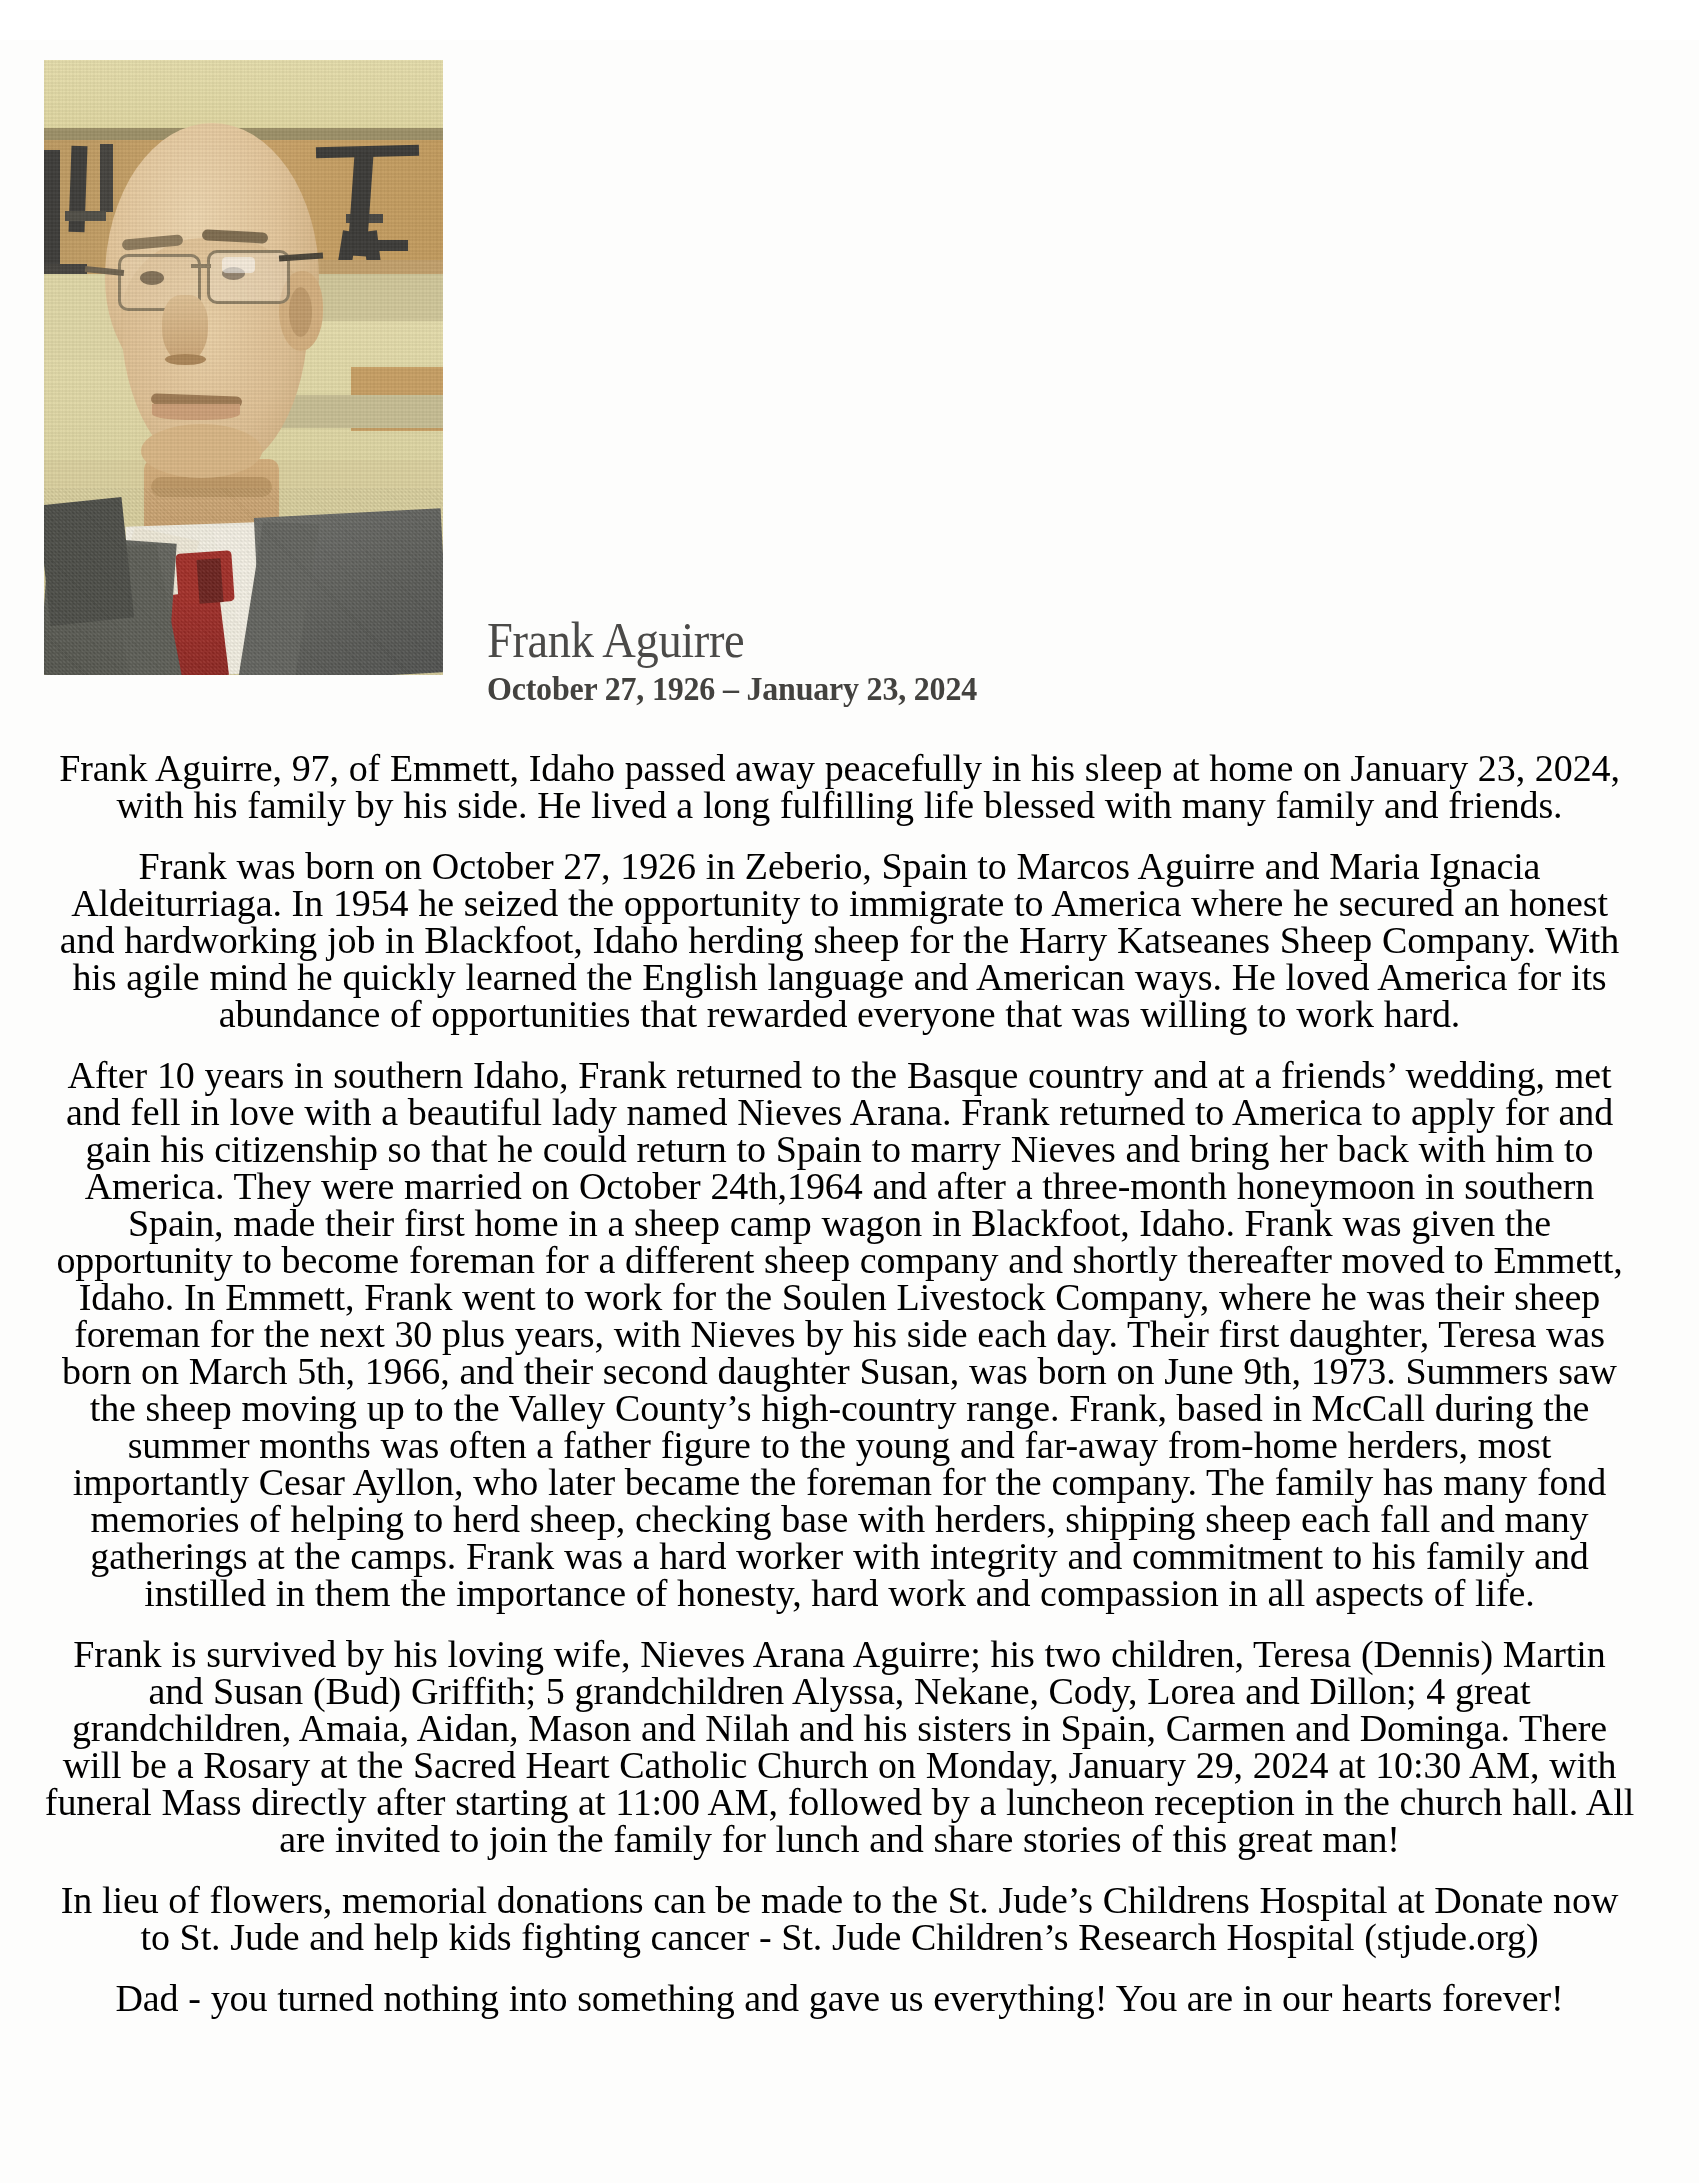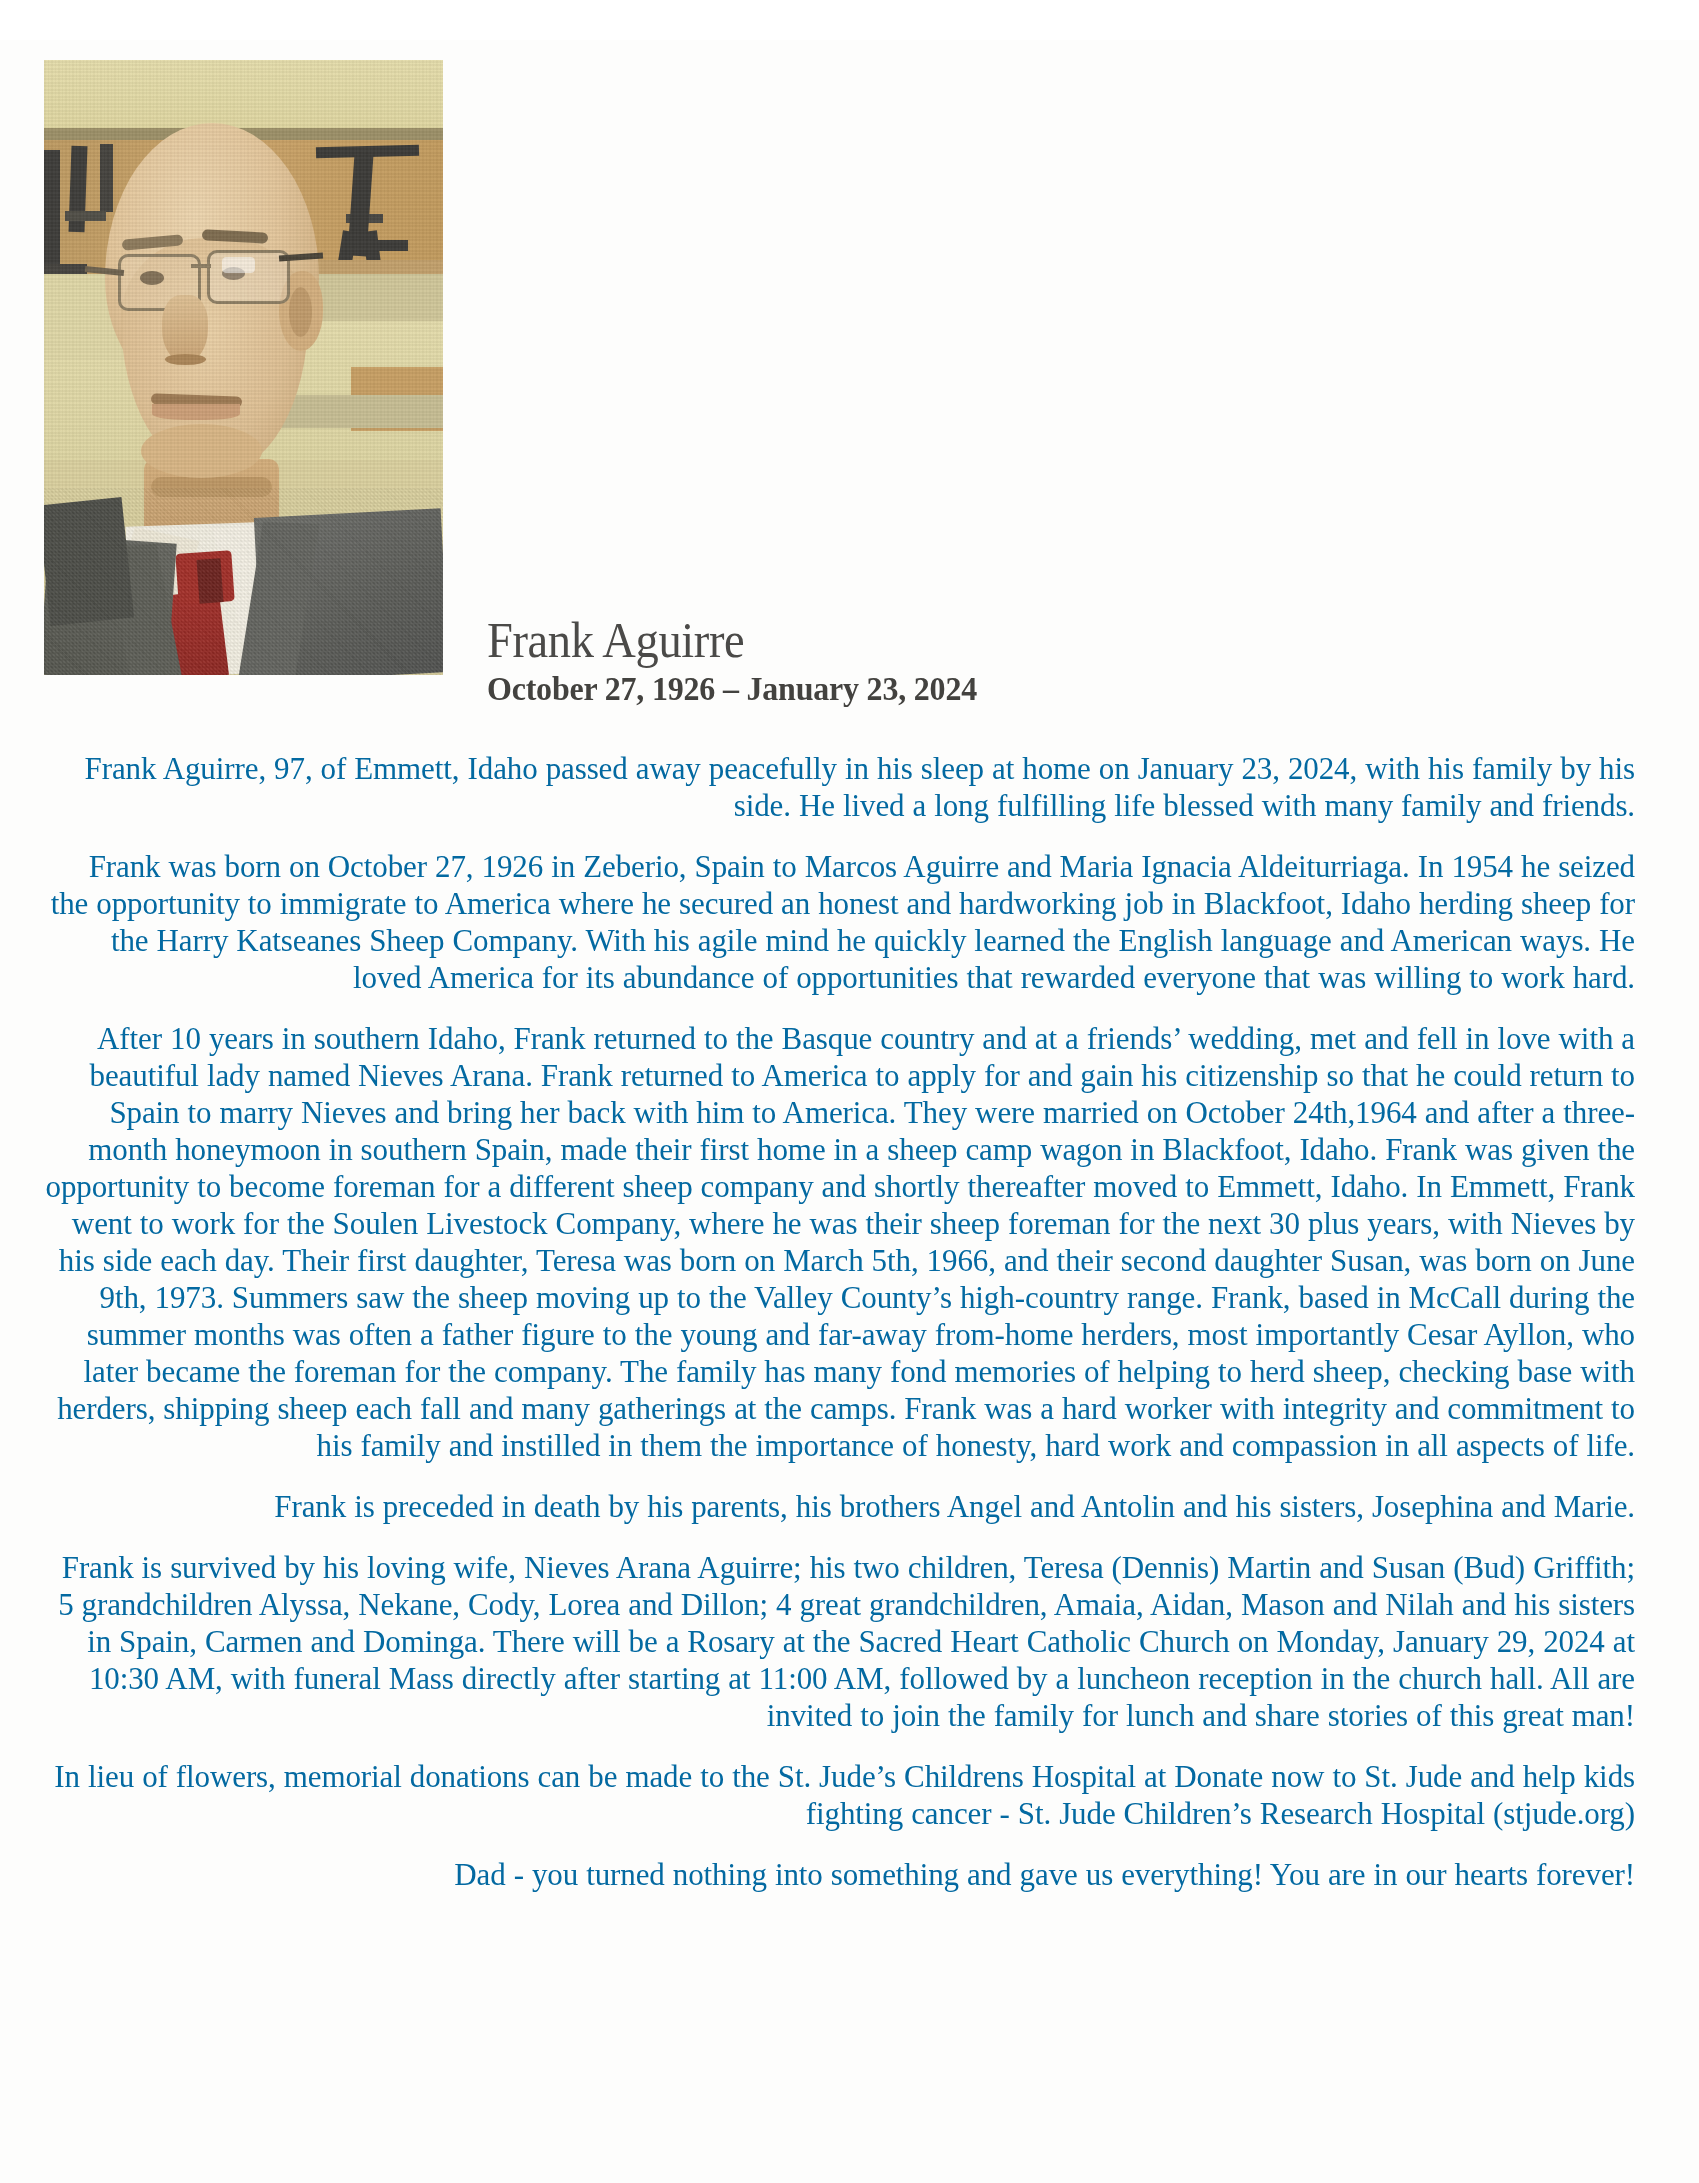--- a/index.html
+++ b/index.html
@@ -344,24 +344,24 @@
 
   
   .body-copy {
     position: absolute;
     left: 44px;
     top: 710px;
     width: 1591px;
   }
   .body-copy p {
     margin: 0 0 24px 0;
-    font-size: 31px;
+    font-size: 38px;
     line-height: 37px;
-    color: #0369a1;
-    text-align: right;
+    color: #000000;
+    text-align: center;
     letter-spacing: -0.1px;
     word-spacing: 0.4px;
     font-family: "Liberation Serif", "DejaVu Serif", serif;
   }
   .body-copy p:last-child { margin-bottom: 0; }
 </style>
 </head>
 <body>
 
 <div class="page">
@@ -434,20 +434,19 @@
 
   <div class="heading">
     <div class="obit-title">Frank Aguirre</div>
     <div class="obit-dates">October 27, 1926 – January 23, 2024</div>
   </div>
 
   <div class="body-copy">
     <p>Frank Aguirre, 97, of Emmett, Idaho passed away peacefully in his sleep at home on January 23, 2024, with his family by his side. He lived a long fulfilling life blessed with many family and friends.</p>
     <p>Frank was born on October 27, 1926 in Zeberio, Spain to Marcos Aguirre and Maria Ignacia Aldeiturriaga. In 1954 he seized the opportunity to immigrate to America where he secured an honest and hardworking job in Blackfoot, Idaho herding sheep for the Harry Katseanes Sheep Company.  With his agile mind he quickly learned the English language and American ways.  He loved America for its abundance of opportunities that rewarded everyone that was willing to work hard.</p>
     <p>After 10 years in southern Idaho, Frank returned to the Basque country and at a friends’ wedding, met and fell in love with a beautiful lady named Nieves Arana. Frank returned to America to apply for and gain his citizenship so that he could return to Spain to marry Nieves and bring her back with him to America.  They were married on October 24th,1964 and after a three-month honeymoon in southern Spain, made their first home in a sheep camp wagon in Blackfoot, Idaho.  Frank was given the opportunity to become foreman for a different sheep company and shortly thereafter moved to Emmett, Idaho.  In Emmett, Frank went to work for the Soulen Livestock Company, where he was their sheep foreman for the next 30 plus years, with Nieves by his side each day.  Their first daughter, Teresa was born on March 5th, 1966, and their second daughter Susan, was born on June 9th, 1973. Summers saw the sheep moving up to the Valley County’s high-country range.  Frank, based in McCall during the summer months was often a father figure to the young and far-away from-home herders, most importantly Cesar Ayllon, who later became the foreman for the company.  The family has many fond memories of helping to herd sheep, checking base with herders, shipping sheep each fall and many gatherings at the camps.  Frank was a hard worker with integrity and commitment to his family and instilled in them the importance of honesty, hard work and compassion in all aspects of life.</p>
-    <p>Frank is preceded in death by his parents, his brothers Angel and Antolin and his sisters, Josephina and Marie.</p>
     <p>Frank is survived by his loving wife, Nieves Arana Aguirre; his two children, Teresa (Dennis) Martin and Susan (Bud) Griffith; 5 grandchildren Alyssa, Nekane, Cody, Lorea and Dillon; 4 great grandchildren, Amaia, Aidan, Mason and Nilah and his sisters in Spain, Carmen and Dominga.  There will be a Rosary at the Sacred Heart Catholic Church on Monday, January 29, 2024 at 10:30 AM, with funeral Mass directly after starting at 11:00 AM, followed by a luncheon reception in the church hall.  All are invited to join the family for lunch and share stories of this great man!</p>
     <p>In lieu of flowers, memorial donations can be made to the St. Jude’s Childrens Hospital at Donate now to St. Jude and help kids fighting cancer - St. Jude Children’s Research Hospital (stjude.org)</p>
     <p>Dad - you turned nothing into something and gave us everything!  You are in our hearts forever!</p>
   </div>
 
 </div>
 
 
 </body></html>

